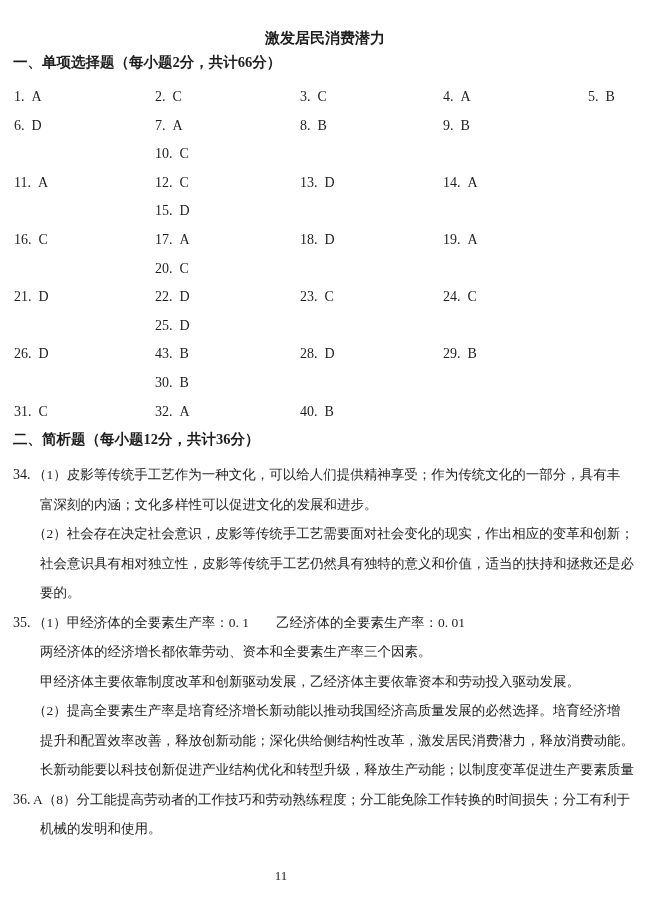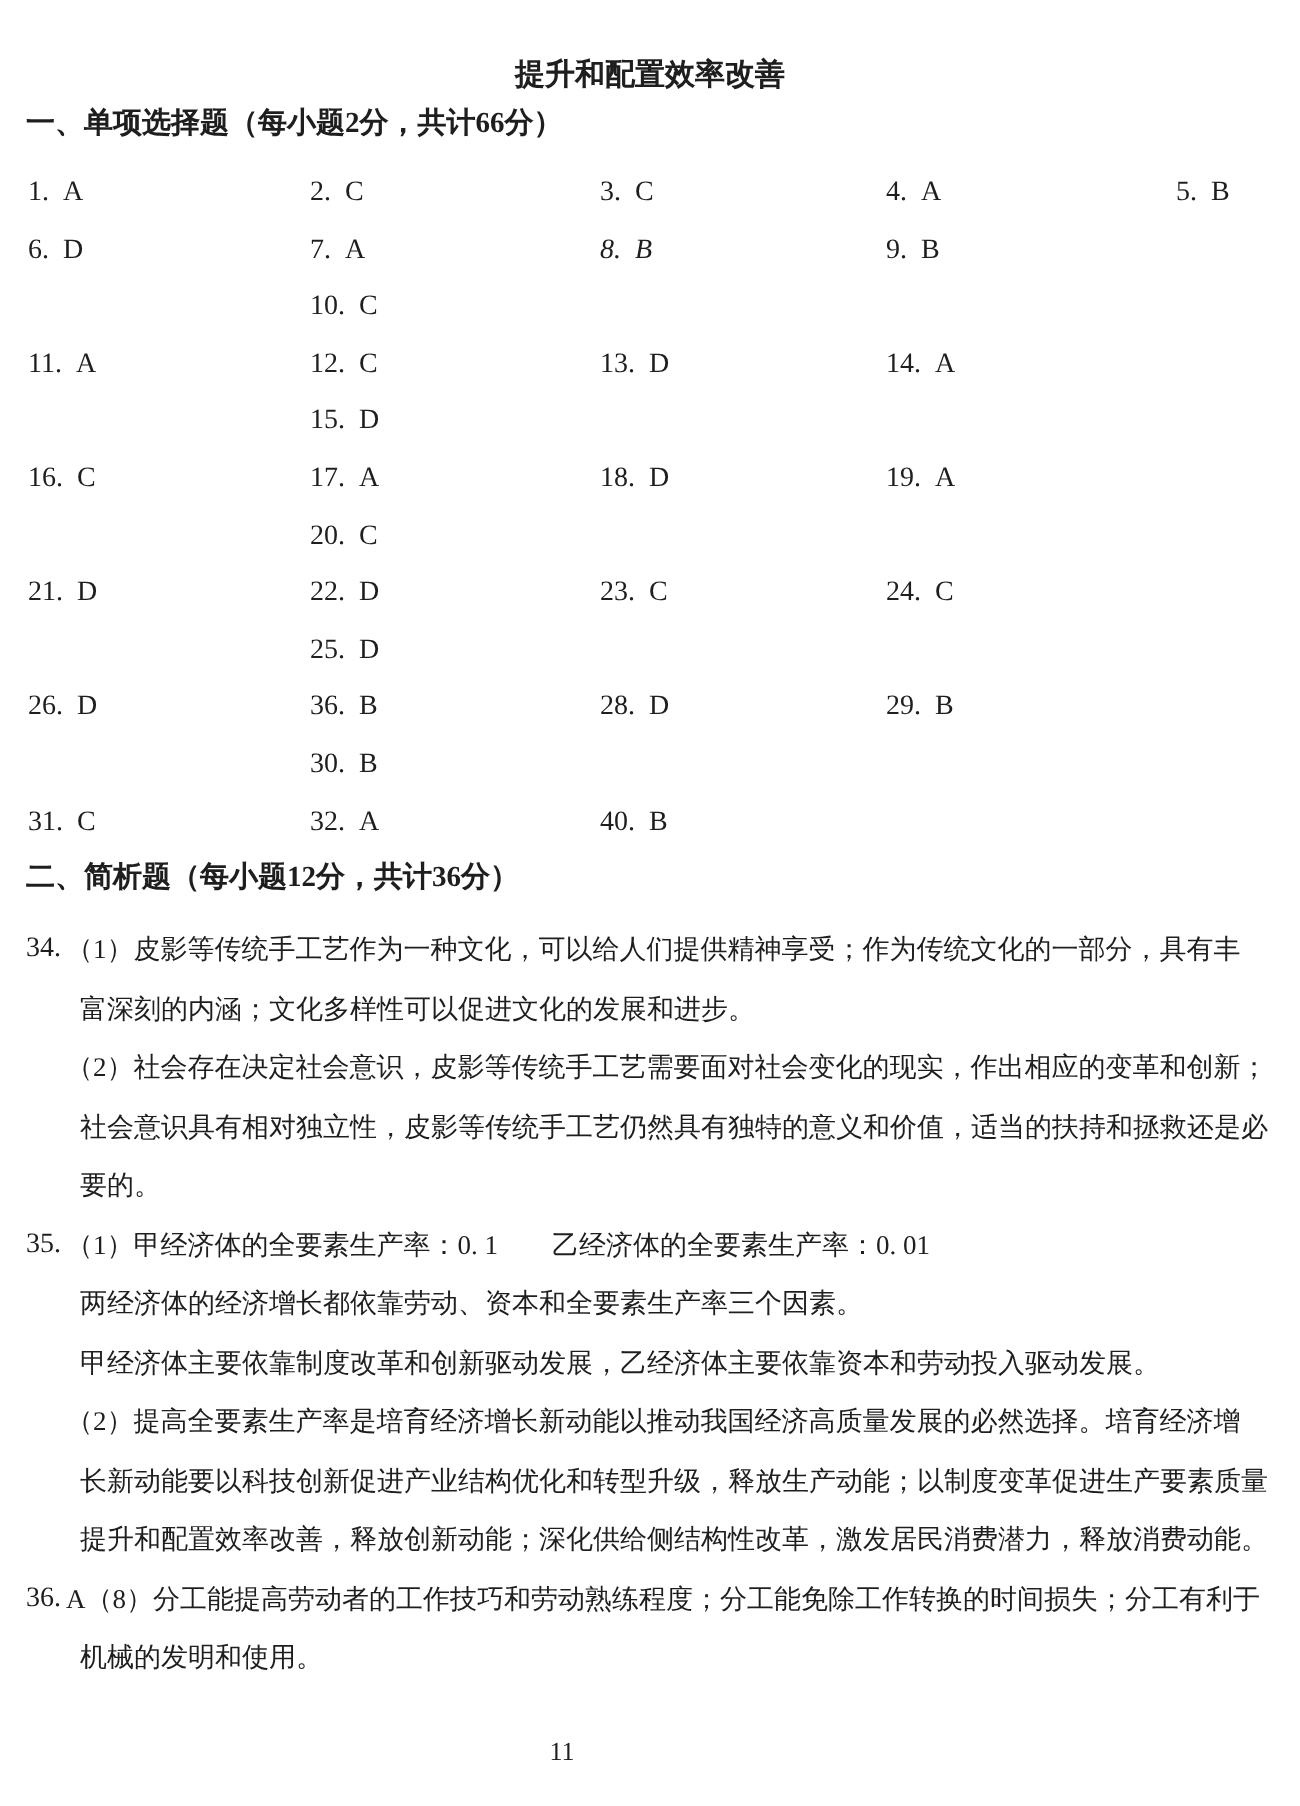--- a/index.html
+++ b/index.html
@@ -52,36 +52,36 @@
   .page-footer {
     top: 868px; left: 0; width: 562px;
     text-align: center;
     font-size: 13px;
     line-height: 1.2;
   }
 </style>
 </head>
 <body>
 
-<div class="abs doc-title">提升和配置效率改善</div>
+<div class="abs doc-title">激发居民消费潜力</div>
 
 <div class="abs sec-heading" id="sec1-heading">一、单项选择题（每小题2分，共计66分）</div>
 
 <div class="abs" id="choice-grid">
     <div class="choice-row">
       <span class="choice-cell" style="left: 0px;">1. A</span>
       <span class="choice-cell" style="left: 141px;">2. C</span>
       <span class="choice-cell" style="left: 286px;">3. C</span>
       <span class="choice-cell" style="left: 429px;">4. A</span>
       <span class="choice-cell" style="left: 574px;">5. B</span>
     </div>
     <div class="choice-row">
       <span class="choice-cell" style="left: 0px;">6. D</span>
       <span class="choice-cell" style="left: 141px;">7. A</span>
-      <span class="choice-cell" style="left: 286px; font-style: italic;">8. B</span>
+      <span class="choice-cell" style="left: 286px;">8. B</span>
       <span class="choice-cell" style="left: 429px;">9. B</span>
     </div>
     <div class="choice-row">
       <span class="choice-cell" style="left: 141px;">10. C</span>
     </div>
     <div class="choice-row">
       <span class="choice-cell" style="left: 0px;">11. A</span>
       <span class="choice-cell" style="left: 141px;">12. C</span>
       <span class="choice-cell" style="left: 286px;">13. D</span>
       <span class="choice-cell" style="left: 429px;">14. A</span>
@@ -102,21 +102,21 @@
       <span class="choice-cell" style="left: 0px;">21. D</span>
       <span class="choice-cell" style="left: 141px;">22. D</span>
       <span class="choice-cell" style="left: 286px;">23. C</span>
       <span class="choice-cell" style="left: 429px;">24. C</span>
     </div>
     <div class="choice-row">
       <span class="choice-cell" style="left: 141px;">25. D</span>
     </div>
     <div class="choice-row">
       <span class="choice-cell" style="left: 0px;">26. D</span>
-      <span class="choice-cell" style="left: 141px;">36. B</span>
+      <span class="choice-cell" style="left: 141px;">43. B</span>
       <span class="choice-cell" style="left: 286px;">28. D</span>
       <span class="choice-cell" style="left: 429px;">29. B</span>
     </div>
     <div class="choice-row">
       <span class="choice-cell" style="left: 141px;">30. B</span>
     </div>
     <div class="choice-row">
       <span class="choice-cell" style="left: 0px;">31. C</span>
       <span class="choice-cell" style="left: 141px;">32. A</span>
       <span class="choice-cell" style="left: 286px;">40. B</span>
@@ -133,22 +133,22 @@
       <div class="essay-line outdent">（2）社会存在决定社会意识，皮影等传统手工艺需要面对社会变化的现实，作出相应的变革和创新；</div>
       <div class="essay-line">社会意识具有相对独立性，皮影等传统手工艺仍然具有独特的意义和价值，适当的扶持和拯救还是必</div>
       <div class="essay-line">要的。</div>
     </div>
     <div class="essay">
       <span class="q-num">35.</span>
       <div class="essay-line outdent">（1）甲经济体的全要素生产率：0. 1　　乙经济体的全要素生产率：0. 01</div>
       <div class="essay-line">两经济体的经济增长都依靠劳动、资本和全要素生产率三个因素。</div>
       <div class="essay-line">甲经济体主要依靠制度改革和创新驱动发展，乙经济体主要依靠资本和劳动投入驱动发展。</div>
       <div class="essay-line outdent">（2）提高全要素生产率是培育经济增长新动能以推动我国经济高质量发展的必然选择。培育经济增</div>
+      <div class="essay-line">提升和配置效率改善，释放创新动能；深化供给侧结构性改革，激发居民消费潜力，释放消费动能。</div>
       <div class="essay-line">长新动能要以科技创新促进产业结构优化和转型升级，释放生产动能；以制度变革促进生产要素质量</div>
-      <div class="essay-line">提升和配置效率改善，释放创新动能；深化供给侧结构性改革，激发居民消费潜力，释放消费动能。</div>
     </div>
     <div class="essay">
       <span class="q-num">36.</span>
       <div class="essay-line outdent">A（8）分工能提高劳动者的工作技巧和劳动熟练程度；分工能免除工作转换的时间损失；分工有利于</div>
       <div class="essay-line">机械的发明和使用。</div>
     </div>
   </div>
 
 <div class="abs page-footer">11</div>
 

